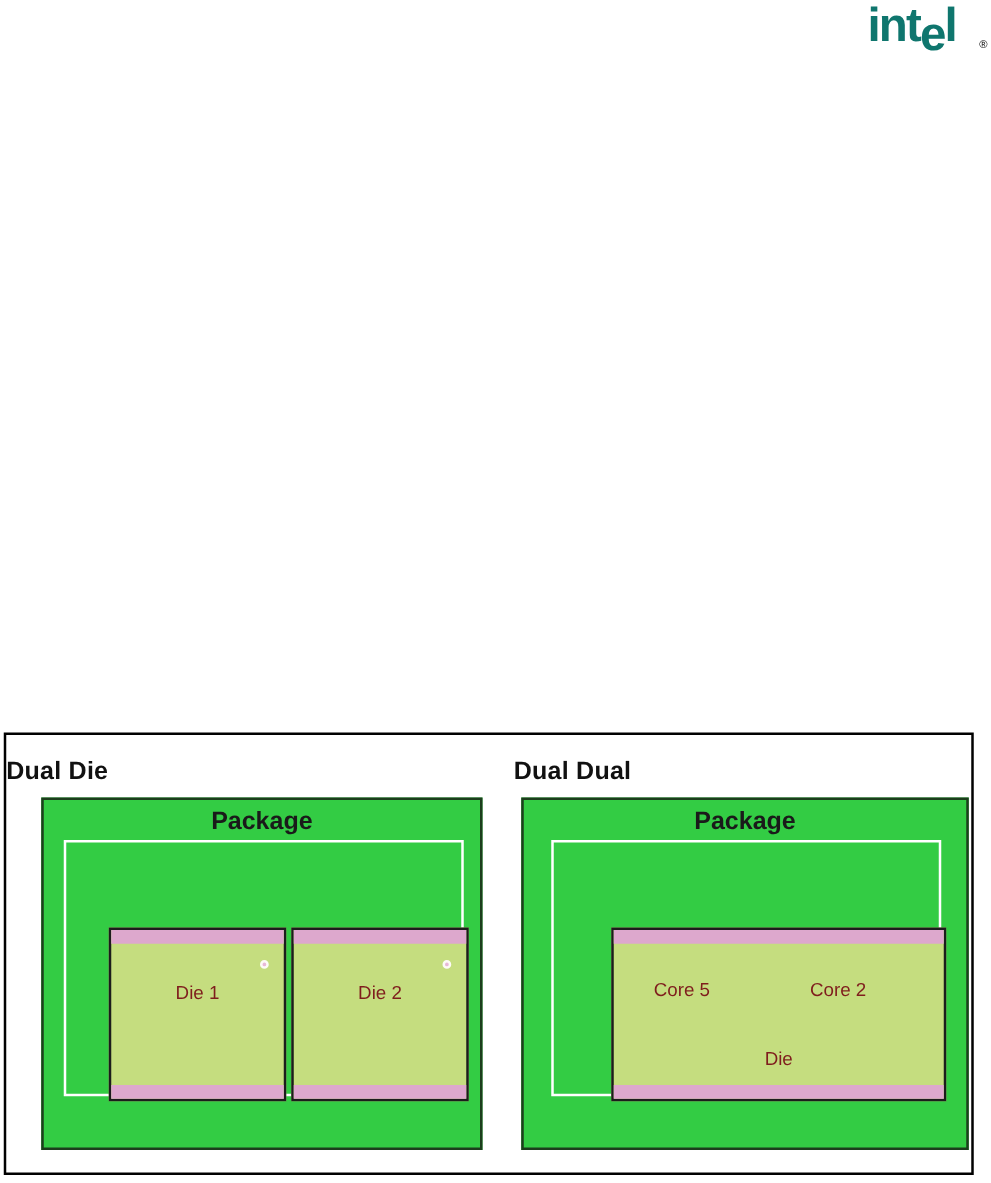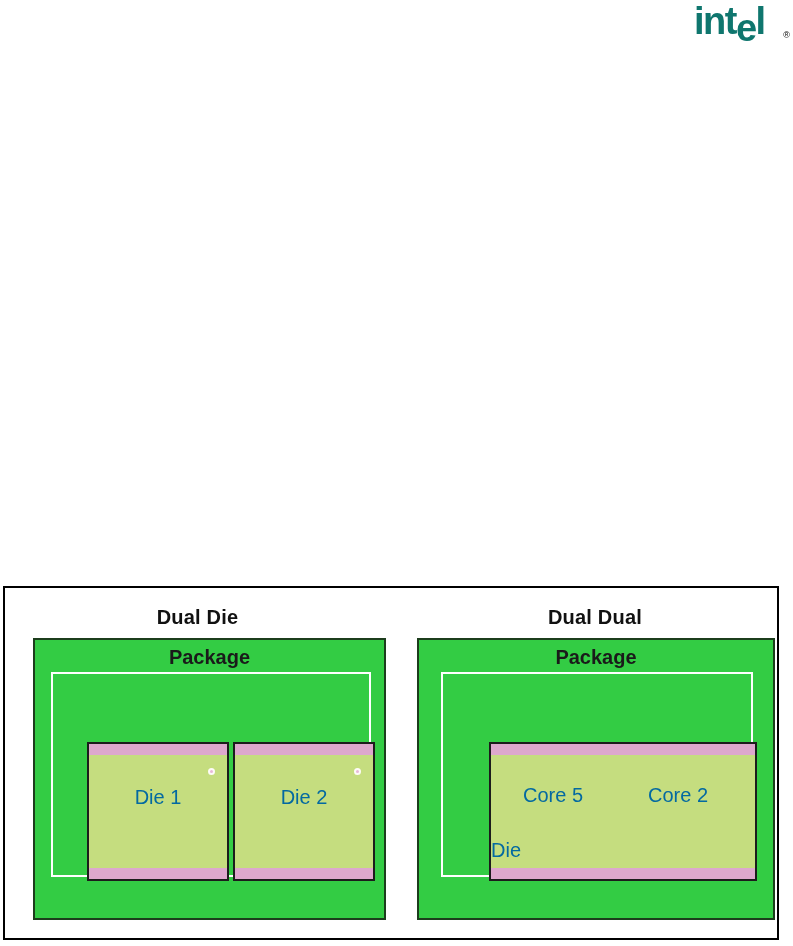--- a/index.html
+++ b/index.html
@@ -67,45 +67,44 @@
     height: 100%;
   }
   #panel-dual-die  { left: 0px;   width: 385px; }
   #panel-dual-core { left: 406px; width: 368px; }
 
   .panel-title {
     position: absolute;
     top: 18px;
     left: 0;
     width: 100%;
+    font-size: 20px;
+    font-weight: bold;
+    color: #111111;
+    letter-spacing: 0.2px;
+  }
+
+  
+  .package {
+    position: absolute;
+    background: #33cc44;
+    border: 2px solid #1c3d1c;
+    box-sizing: border-box;
+  }
+  #package-dual-die  { left: 28px; top: 50px; width: 353px; height: 282px; }
+  #package-dual-core { left: 6px;  top: 50px; width: 358px; height: 282px; }
+
+  .package-label {
+    position: absolute;
+    top: 6px;
+    left: 0;
+    width: 100%;
     text-align: center;
     font-size: 20px;
     font-weight: bold;
-    color: #111111;
-    letter-spacing: 0.2px;
-  }
-
-  
-  .package {
-    position: absolute;
-    background: #33cc44;
-    border: 2px solid #1c3d1c;
-    box-sizing: border-box;
-  }
-  #package-dual-die  { left: 28px; top: 50px; width: 353px; height: 282px; }
-  #package-dual-core { left: 6px;  top: 50px; width: 358px; height: 282px; }
-
-  .package-label {
-    position: absolute;
-    top: 6px;
-    left: 0;
-    width: 100%;
-    text-align: center;
-    font-size: 20px;
-    font-weight: bold;
     color: #1a1a1a;
   }
 
   
   .ihs {
     position: absolute;
     border: 2px solid #ffffff;
     box-sizing: border-box;
   }
   #ihs-dual-die  { left: 16px; top: 32px; width: 320px; height: 205px; }
@@ -134,23 +133,23 @@
     left: 0;
     width: 100%;
     height: 11px;
     background: #dda8cd;
   }
   .die .band.top    { top: 0; }
   .die .band.bottom { bottom: 0; }
 
   .die-label {
     position: absolute;
-    font-size: 20px;
+    font-size: 15px;
     font-weight: normal;
-    color: #0369a1;
+    color: #7f1d1d;
     white-space: nowrap;
   }
 
   
   .pin-marker {
     position: absolute;
     width: 7px;
     height: 7px;
     border-radius: 50%;
     background: #e8b9d8;
@@ -163,21 +162,21 @@
   #die-2 { left: 180px; top: 68px; width: 142px; height: 139px; }
   #die-1 .die-label, #die-2 .die-label {
     left: 0; width: 100%; text-align: center; top: 42px;
   }
   #die-1 .pin-marker, #die-2 .pin-marker { right: 12px; top: 24px; }
 
   
   #die-single { left: 46px; top: 68px; width: 268px; height: 139px; }
   #core-1-label { left: 32px;  top: 40px; }
   #core-2-label { left: 157px; top: 40px; }
-  #die-single-label { left: 0; width: 100%; text-align: left; top: 95px; }
+  #die-single-label { left: 0; width: 100%; text-align: center; top: 95px; }
 </style>
 </head>
 <body>
 
 <div id="intel-logo">
   <div class="wordmark"><span>int</span><span class="dropped-e">e</span><span>l</span></div>
   <div class="reg-mark">®</div>
 </div>
 
 <div id="figure-frame">

